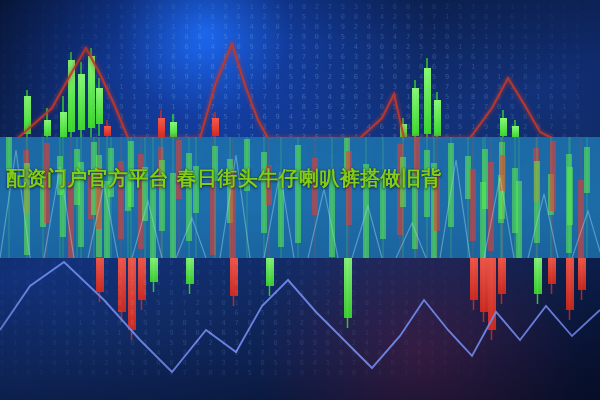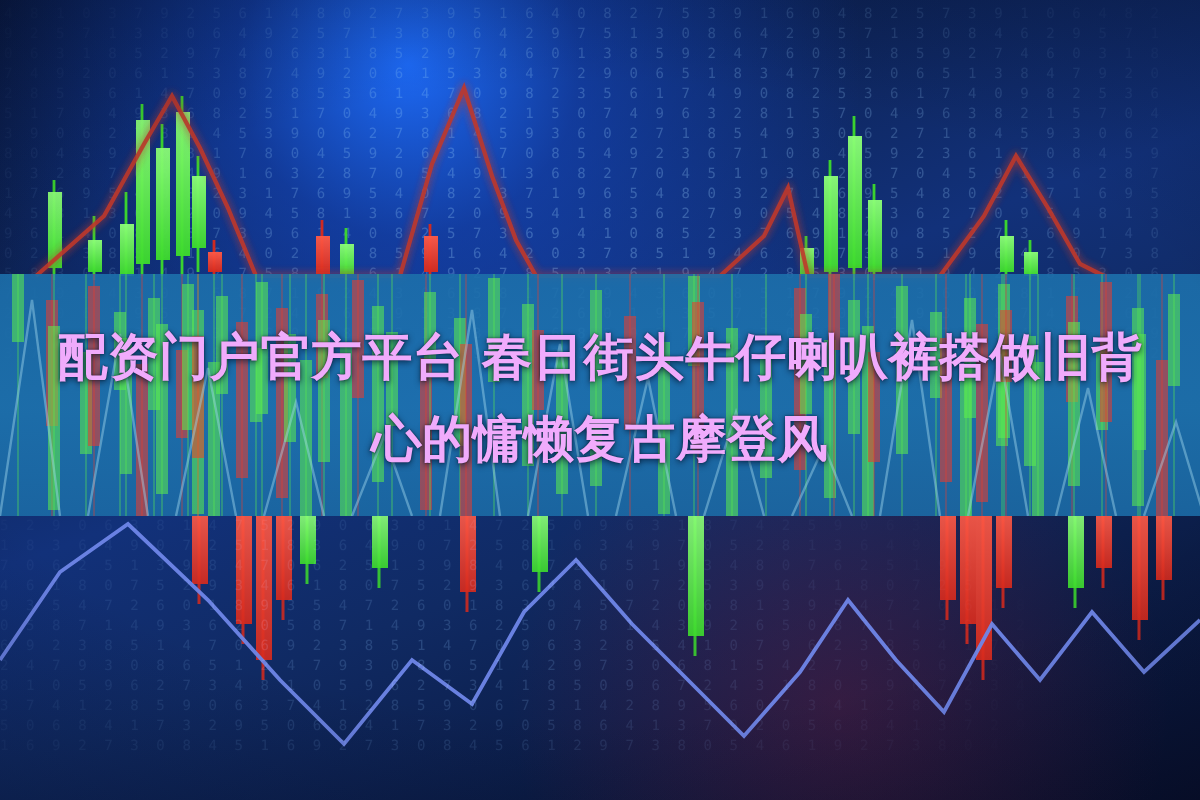--- a/index.html
+++ b/index.html
@@ -72,23 +72,22 @@
     width: 600px;
     height: 121px;
     background: linear-gradient(180deg, rgba(28,110,170,0.92) 0%, rgba(30,118,178,0.88) 55%, rgba(27,105,164,0.92) 100%);
   }
   
   #headline {
     position: absolute;
     left: 0;
     right: 0;
     top: 158px;
-    text-align: center;
-    color: #f0abfc;
-    font-size: 25px;
+    color: #84cc16;
+    font-size: 20px;
     font-weight: bold;
     line-height: 41px;
     letter-spacing: 0.4px;
     text-shadow: 0 1px 3px rgba(0,20,45,0.75), 0 0 1px rgba(0,0,0,0.6);
     padding: 0 6px;
   }
   #headline .ln { display: block; white-space: nowrap; }
   svg { display: block; }
 </style>
 </head>
@@ -388,16 +387,15 @@
 2 4 7 9 3 0 8 6 5 1 2 4 7 9 3 0 8 6 5 1 4 2 9 7 3 0 6 8 1 5 4 2 7 9 3 0 6 8 5 1
 8 1 0 5 9 6 2 7 3 4 8 1 0 5 9 6 2 7 3 4 1 8 5 0 9 6 7 2 4 3 1 8 0 5 9 6 7 2 3 4
 3 7 4 1 2 8 5 9 0 6 3 7 4 1 2 8 5 9 0 6 7 3 1 4 2 8 9 5 6 0 7 3 4 1 2 8 9 5 0 6
 5 0 6 8 4 1 7 3 2 9 5 0 6 8 4 1 7 3 2 9 0 5 8 6 4 1 3 7 9 2 0 5 6 8 4 1 3 7 2 9
 1 6 9 2 7 3 0 8 4 5 1 6 9 2 7 3 0 8 4 5 6 1 2 9 7 3 8 0 5 4 6 1 9 2 7 3 8 0 4 5</div>
 
   <div class="layer" id="bg-vignette"></div>
 
   <div id="headline">
     <span class="ln">配资门户官方平台 春日街头牛仔喇叭裤搭做旧背</span>
-    <span class="ln">心的慵懒复古摩登风</span>
   </div>
 
 </div>
 
 </body></html>

